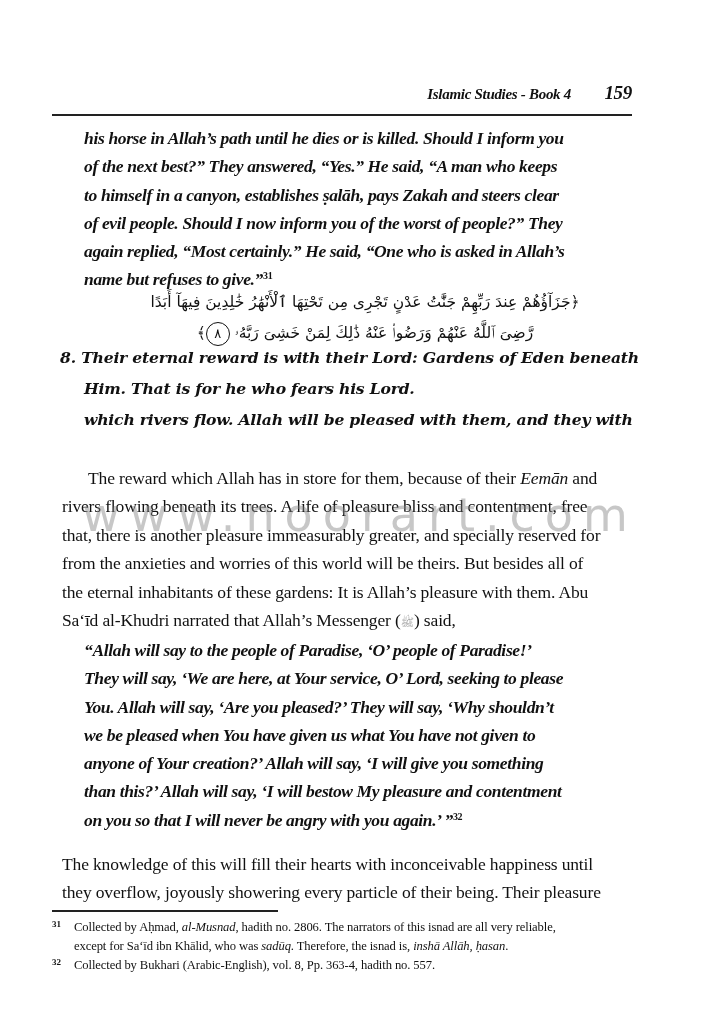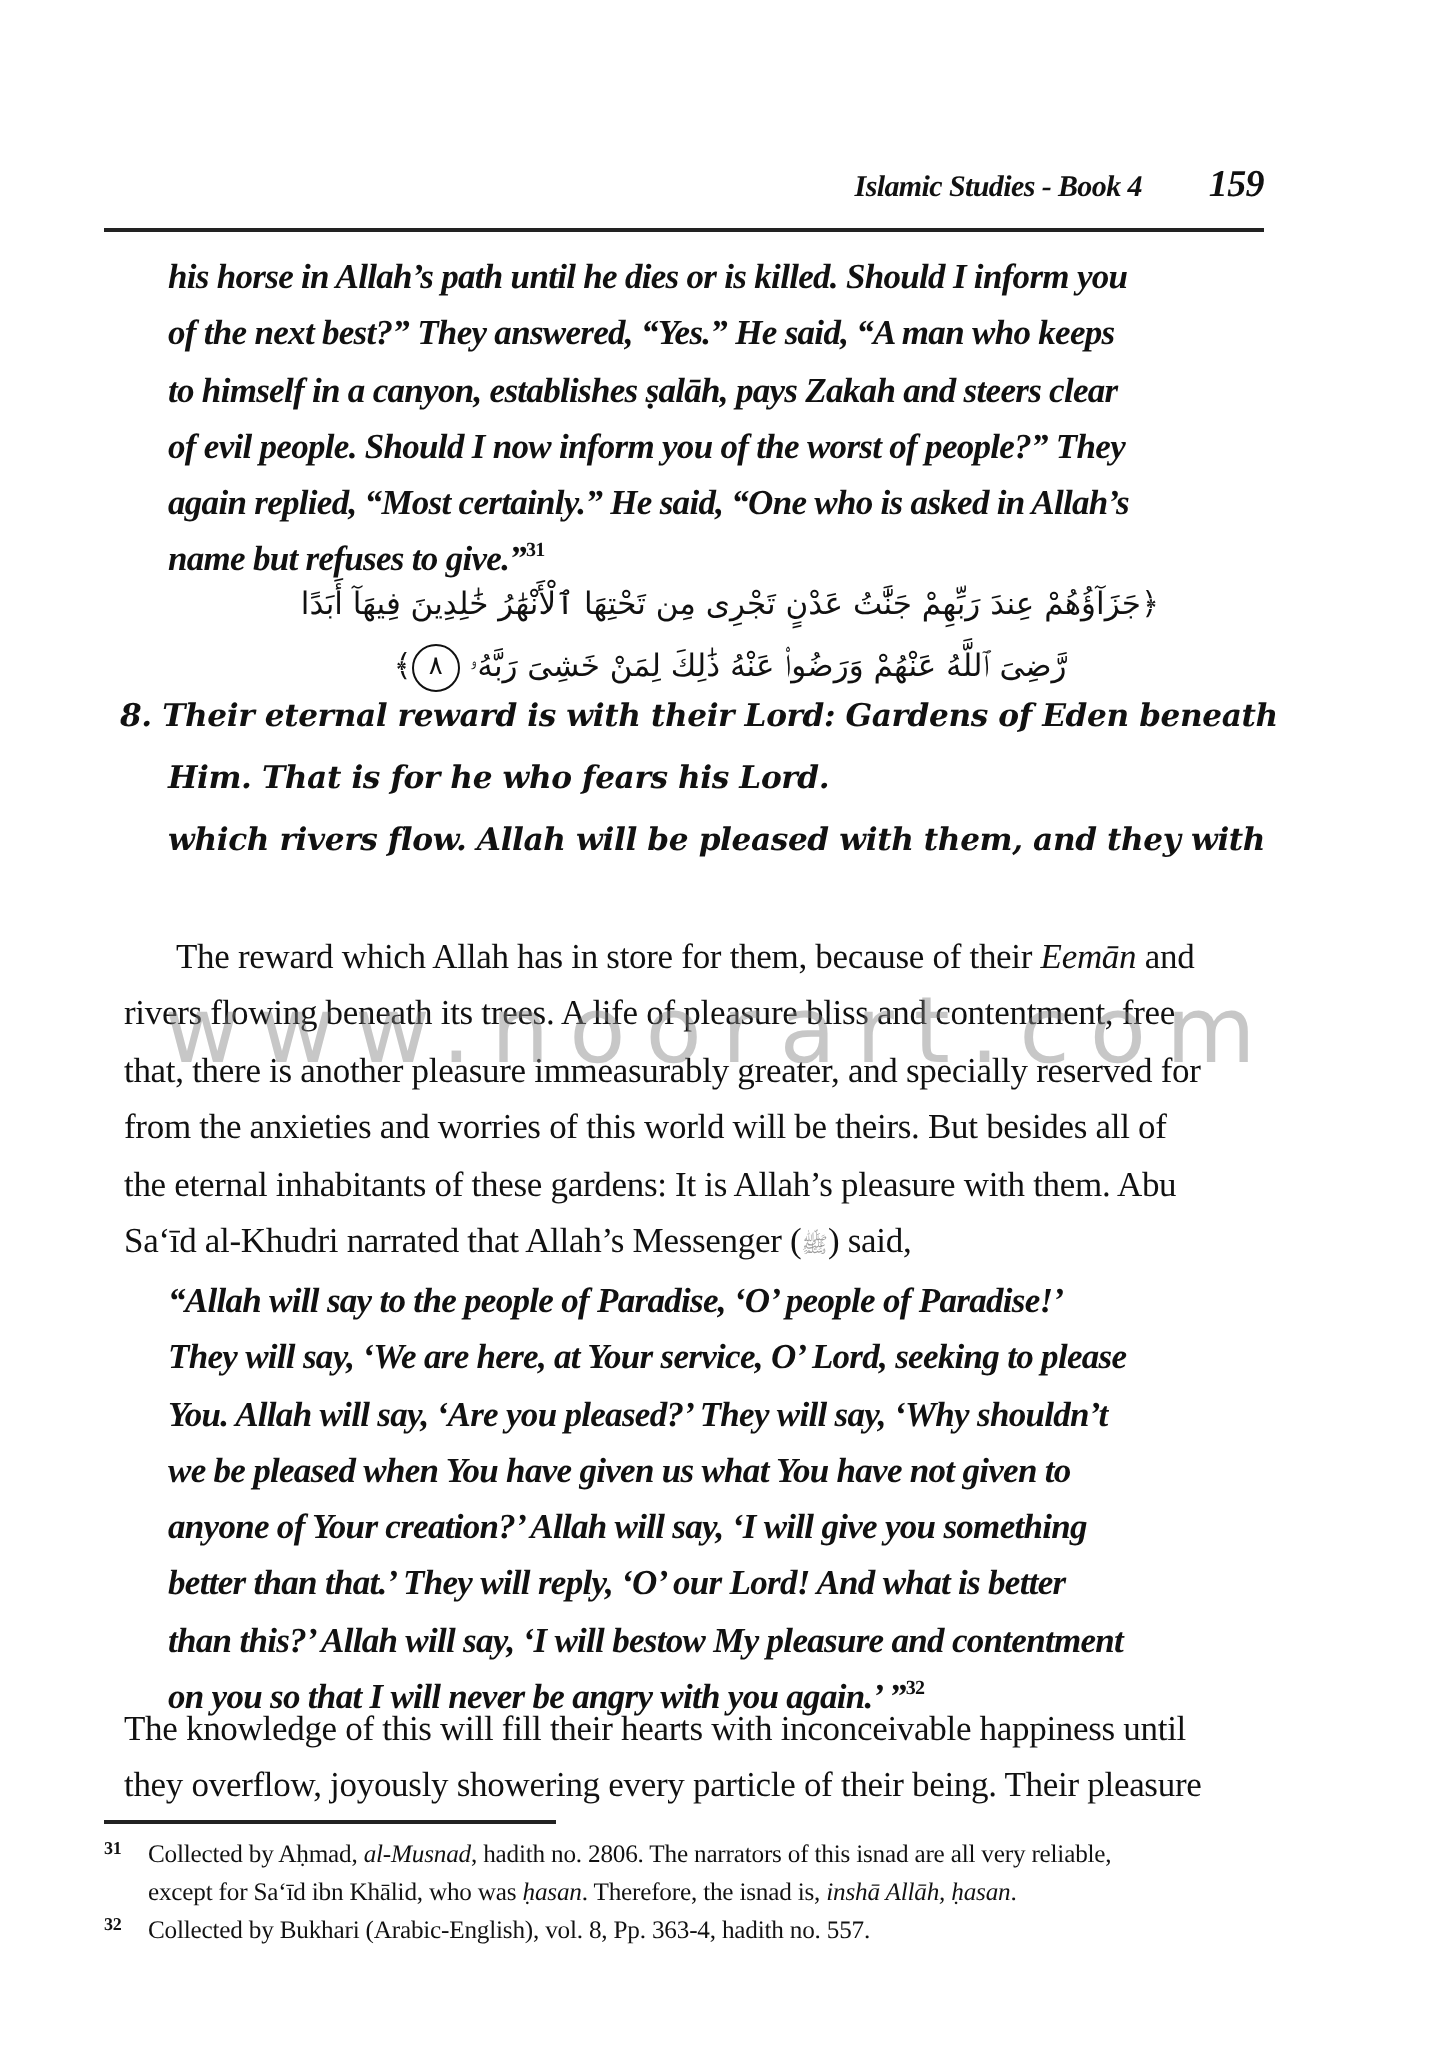--- a/index.html
+++ b/index.html
@@ -206,37 +206,36 @@
   </div>
 
   <div class="watermark">www.noorart.com</div>
 
   <div class="hadith-block hadith-2">
     <span class="line">“Allah will say to the people of Paradise, ‘O’ people of Paradise!’</span>
     <span class="line">They will say, ‘We are here, at Your service, O’ Lord, seeking to please</span>
     <span class="line">You. Allah will say, ‘Are you pleased?’ They will say, ‘Why shouldn’t</span>
     <span class="line">we be pleased when You have given us what You have not given to</span>
     <span class="line">anyone of Your creation?’ Allah will say, ‘I will give you something</span>
-    <span class="line">better than that.’ They will reply, ‘O’ our Lord! And what is better</span>
     <span class="line">than this?’ Allah will say, ‘I will bestow My pleasure and contentment</span>
     <span class="line"><span>on you so that I will never be angry with you again.’ ”</span><sup class="fn">32</sup></span>
   </div>
 
   <div class="body-para para-2">
     <span class="line">The knowledge of this will fill their hearts with inconceivable happiness until</span>
     <span class="line">they overflow, joyously showering every particle of their being. Their pleasure</span>
   </div>
 
   <div class="foot-rule"></div>
 
   <div class="footnotes">
     <div class="footnote">
       <span class="fn-num">31</span>
       <span class="line"><span>Collected by Aḥmad, </span><i>al-Musnad</i><span>, hadith no. 2806. The narrators of this isnad are all very reliable,</span></span>
-      <span class="line"><span>except for Sa‘īd ibn Khālid, who was </span><i>ḥasan</i><span>. Therefore, the isnad is, </span><i>inshā Allāh, ḥasan</i><span>.</span></span>
+      <span class="line"><span>except for Sa‘īd ibn Khālid, who was </span><i>sadūq</i><span>. Therefore, the isnad is, </span><i>inshā Allāh, ḥasan</i><span>.</span></span>
     </div>
     <div class="footnote">
       <span class="fn-num">32</span>
       <span class="line">Collected by Bukhari (Arabic-English), vol. 8, Pp. 363-4, hadith no. 557.</span>
     </div>
   </div>
 
 </div>
 
 </body></html>

